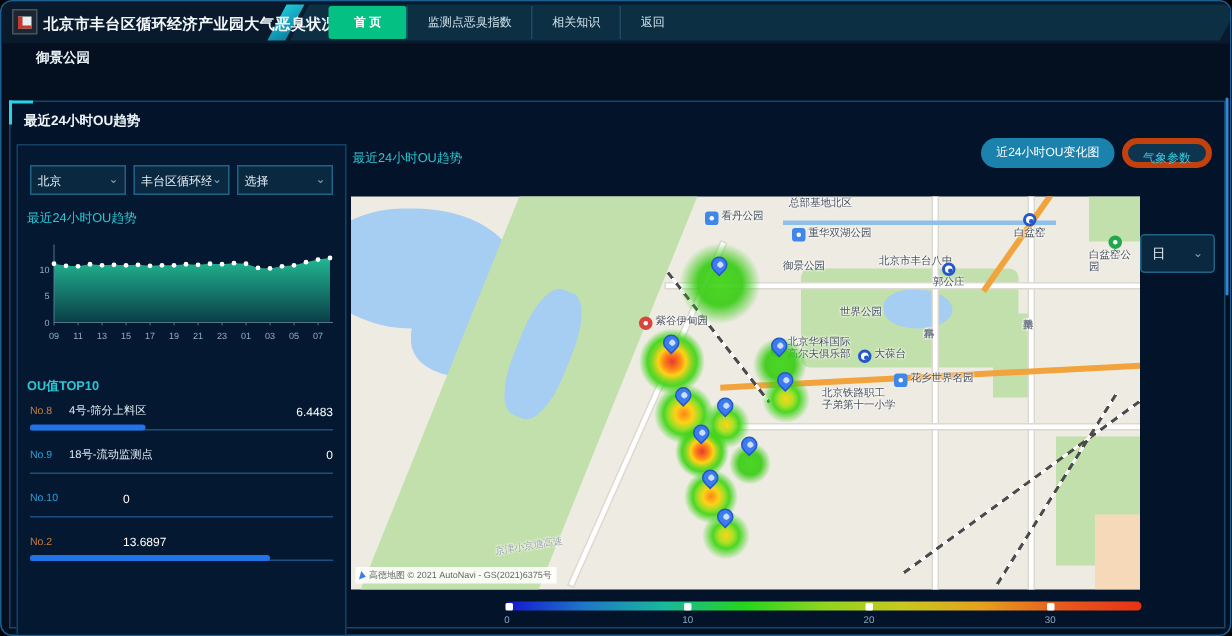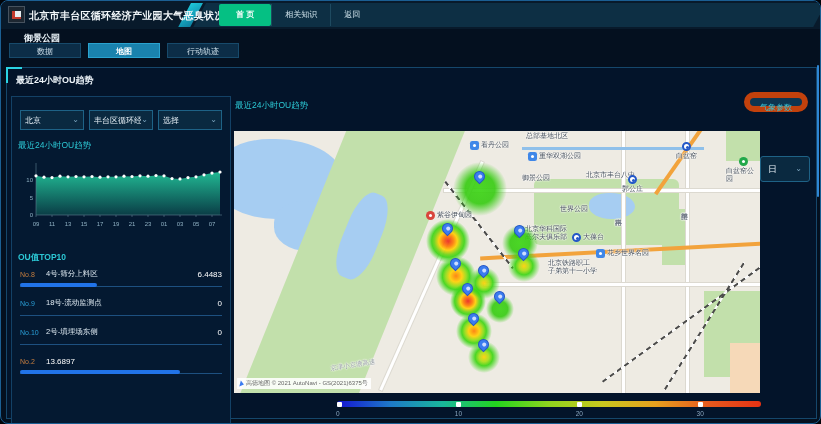--- a/index.html
+++ b/index.html
@@ -40,30 +40,30 @@
   #trend-svg{position:absolute;left:8px;top:56px;}
   .ax{fill:#8fb0c2;font-size:6px;}
   .ax.end{text-anchor:end;}
   .ax.mid{text-anchor:middle;}
   .list-title{position:absolute;left:6px;top:155px;color:#2cc7d4;font-size:8.5px;font-weight:bold;}
   .top-list{position:absolute;left:8px;top:167px;width:202px;display:flex;flex-direction:column;}
   .top-row{height:29px;position:relative;}
   .top-line{display:flex;align-items:center;height:14px;margin-top:3px;}
   .top-line .rank{font-size:7px;width:26px;flex:none;}
   .top-line .site{font-size:7.5px;color:#dfeaf2;flex:1;white-space:nowrap;overflow:hidden;}
-  .top-line .val{font-size:8px;color:#ffffff;text-align:center;}
+  .top-line .val{font-size:8px;color:#ffffff;text-align:center;margin-left:36px;}
   .track{position:relative;width:100%;height:4px;margin-top:2px;border-bottom:1px solid #1d5080;}
   .fill{position:absolute;left:0;top:0;height:4px;background:#2173e8;border-radius:2px;}
 
   
   .map-sec-title{position:absolute;left:228px;top:32px;color:#2cc7d4;font-size:8.5px;}
   .map-btns{position:absolute;right:8px;top:24px;display:flex;gap:5px;}
   .mbtn{height:20px;line-height:20px;padding:0 10px;font-size:8px;border-radius:10px;cursor:pointer;}
   .mbtn.active{background:#1a82ad;color:#fff;}
-  .mbtn.ghost{background:#0d3550;color:#39c6d8;border:6px solid #c2410c;}
+  .mbtn.ghost{background:#0d3550;color:#39c6d8;border:4px solid #c2410c;}
   .tsel{position:absolute;right:6px;top:88px;width:50px;height:26px;background:#0a2940;border:1px solid #1e6286;border-radius:3px;display:flex;align-items:center;justify-content:space-between;padding:0 7px;cursor:pointer;}
   .tsel .val{color:#e8f1f7;font-size:9px;}
 
   
   .map{position:absolute;left:227px;top:63px;width:526px;height:262px;background:#eeebe3;overflow:hidden;cursor:grab;}
   .m{position:absolute;}
   .water{background:#a6cdf2;border-radius:45% 55% 50% 50%;}
   .green{background:#c2e0ab;}
   .road{background:#ffffff;box-shadow:0 0 0 1px #dcd9d0;}
   .orange{background:#f2a33c;}
@@ -104,31 +104,27 @@
 
   <div class="hdr">
     <div class="hdr-band"></div>
     <div class="hdr-accent"></div>
     <div class="logo">
         <div class="sq"></div>
       </div>
     <div class="hdr-title">北京市丰台区循环经济产业园大气恶臭状况实时</div>
     <div class="nav">
       <div class="nav-item active">首 页</div>
+      <div class="nav-item">监测点恶臭指数</div>
       <div class="nav-item">相关知识</div>
       <div class="nav-item">返回</div>
     </div>
   </div>
 
   <div class="pub-label">御景公园</div>
-  <div class="tabs">
-    <div class="tab">数据</div>
-    <div class="tab active">地图</div>
-    <div class="tab">行动轨迹</div>
-  </div>
 
   <div class="panel">
     <div class="panel-title">最近24小时OU趋势</div>
 
     <div class="left">
       <div class="selects">
         <div class="select">
           <span class="val">北京</span>
           <span class="chev">⌄</span>
         </div>
@@ -222,41 +218,41 @@
               <span class="site">18号-流动监测点</span>
               <span class="val">0</span>
             </div>
             <div class="track">
               <div class="fill" style="width: 0%;"></div>
             </div>
           </div>
           <div class="top-row">
             <div class="top-line">
               <span class="rank" style="color: rgb(42, 159, 216);">No.10</span>
-              <span class="site">2号-填埋场东侧</span>
               <span class="val">0</span>
             </div>
             <div class="track">
               <div class="fill" style="width: 0%;"></div>
             </div>
           </div>
           <div class="top-row">
             <div class="top-line">
               <span class="rank" style="color: rgb(199, 126, 62);">No.2</span>
               <span class="val">13.6897</span>
             </div>
             <div class="track">
               <div class="fill" style="width: 79%;"></div>
             </div>
           </div>
         </div>
     </div>
 
     <div class="map-sec-title">最近24小时OU趋势</div>
     <div class="map-btns">
+      <div class="mbtn active">近24小时OU变化图</div>
       <div class="mbtn ghost">气象参数</div>
     </div>
     <div class="tsel">
       <span class="val">日</span>
       <span class="chev">⌄</span>
     </div>
 
     <div class="map" id="map">
 
       <div class="m water" style="left:-20px;top:8px;width:130px;height:80px;"></div>

